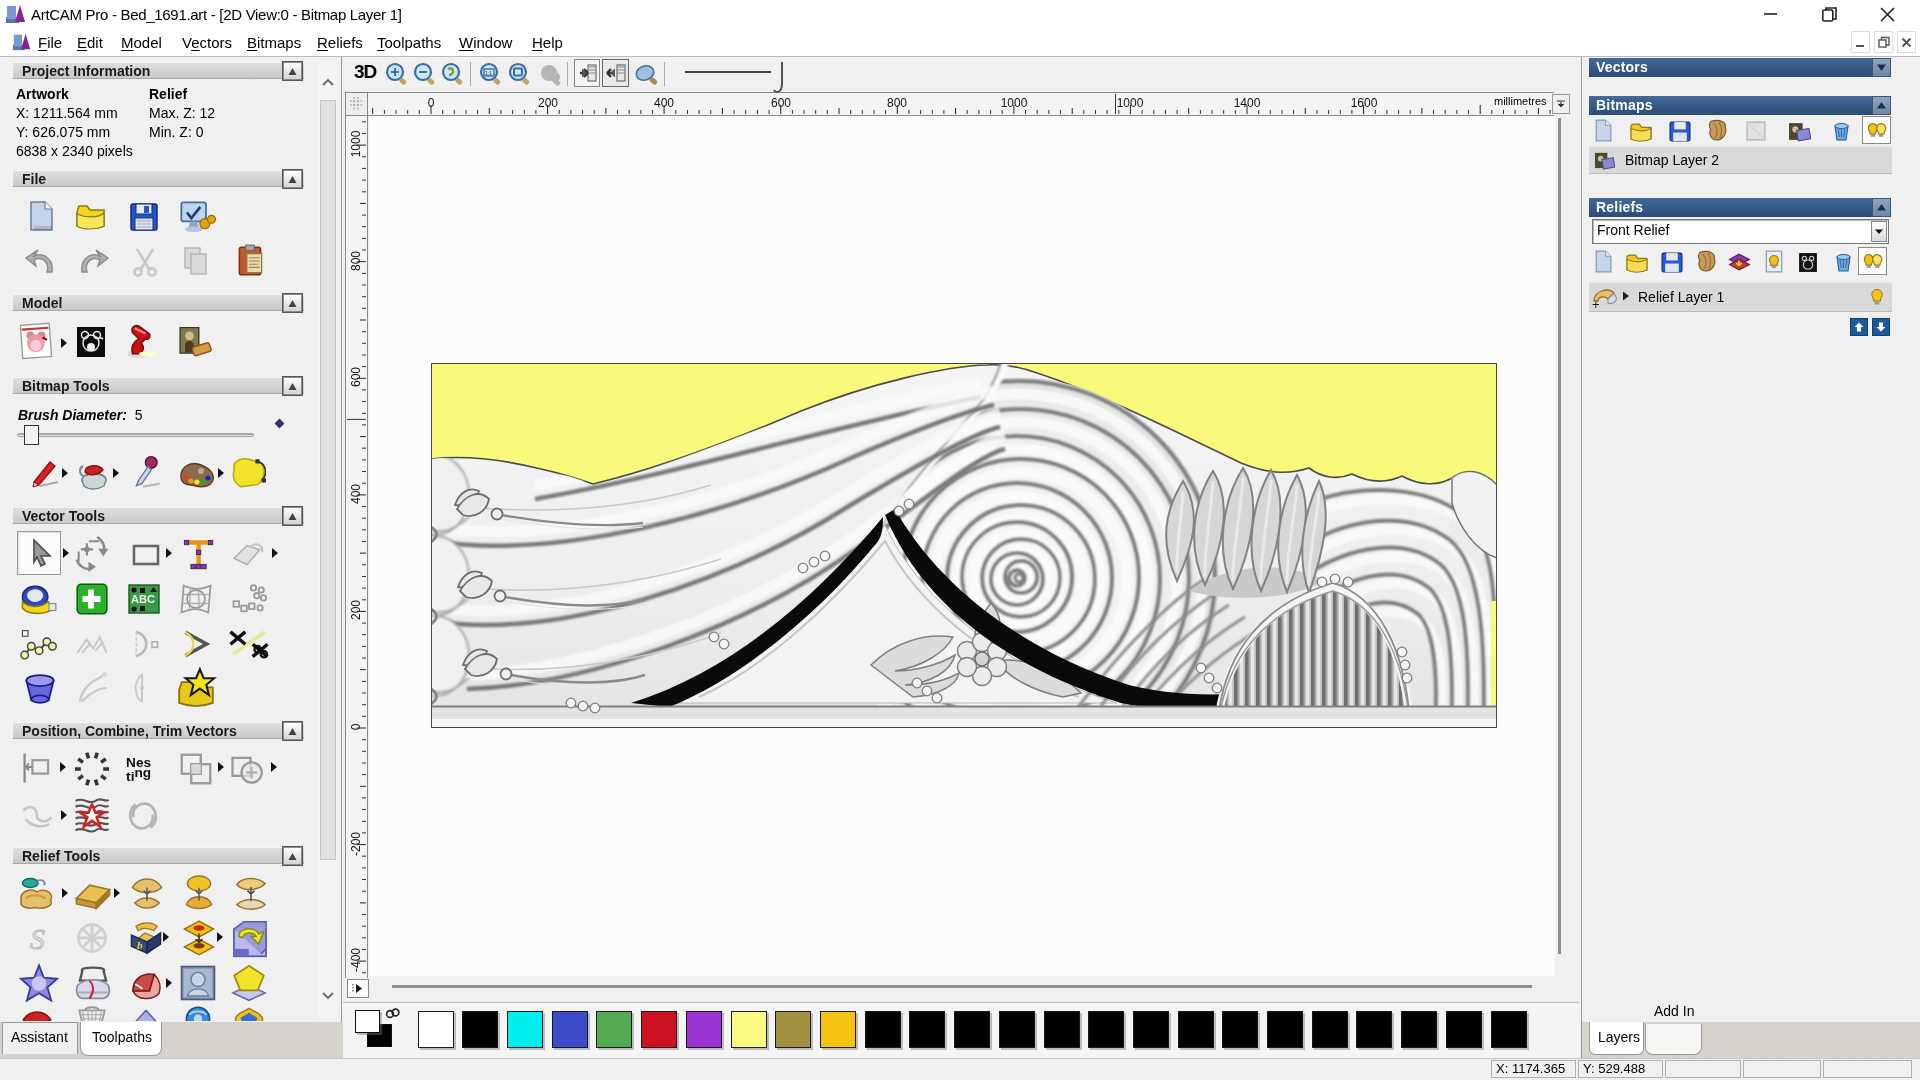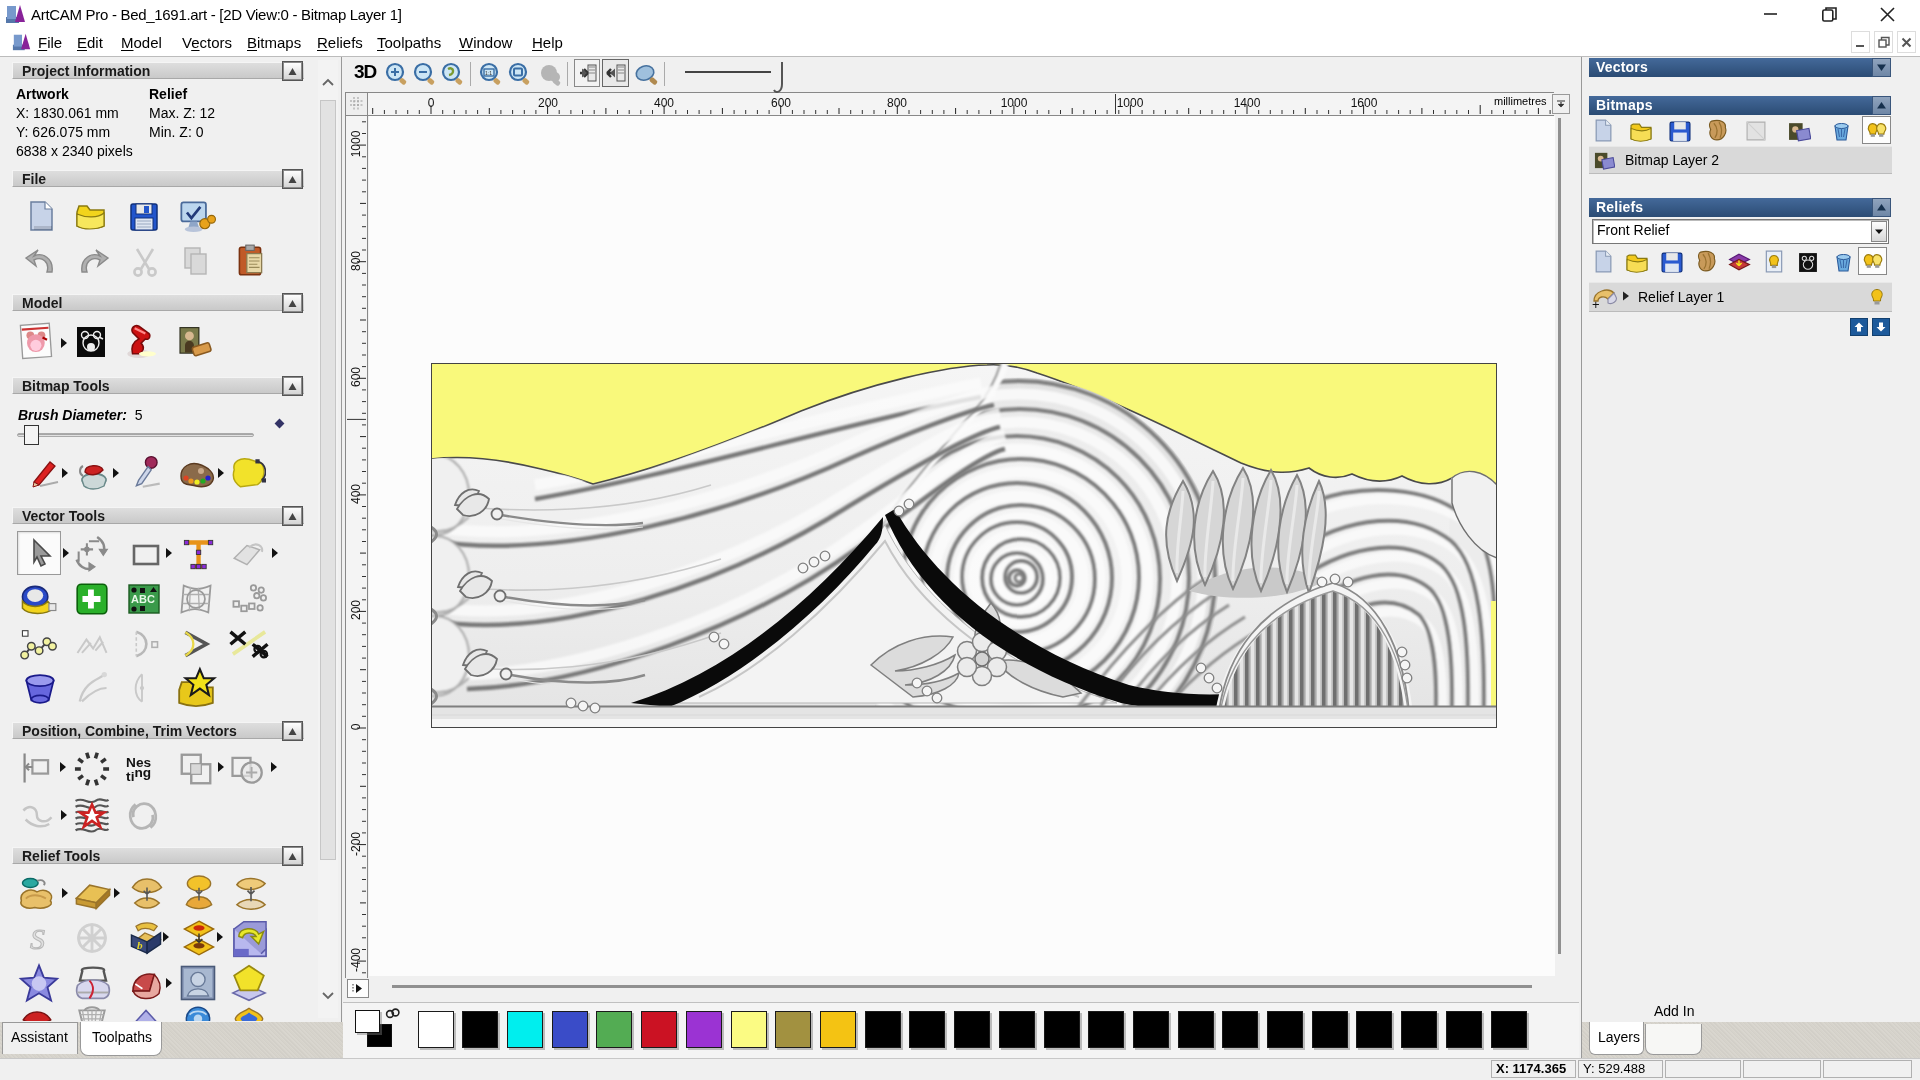--- a/index.html
+++ b/index.html
@@ -106,21 +106,21 @@
 <div class="sechdr" style="top:62px">
     <span>Project Information</span>
   </div>
 <div class="secbtn" style="top:62px;left:283px">
     <svg width="11" height="11" viewBox="0 0 11 11">
       <path d="M5.5 2 L9.5 9 H1.5 Z" fill="#444"></path>
     </svg>
   </div>
 <div class="pbold" style="left:16px;top:86px">Artwork</div>
 <div class="pbold" style="left:149px;top:86px">Relief</div>
-<div class="ptext" style="left:16px;top:105px">X: 1830.061 mm</div>
+<div class="ptext" style="left:16px;top:105px">X: 1211.564 mm</div>
 <div class="ptext" style="left:149px;top:105px">Max. Z: 12</div>
 <div class="ptext" style="left:16px;top:124px">Y: 626.075 mm</div>
 <div class="ptext" style="left:149px;top:124px">Min. Z: 0</div>
 <div class="ptext" style="left:16px;top:143px">6838 x 2340 pixels</div>
 <div class="sechdr" style="top:170px">
     <span>File</span>
   </div>
 <div class="secbtn" style="top:170px;left:283px">
     <svg width="11" height="11" viewBox="0 0 11 11">
       <path d="M5.5 2 L9.5 9 H1.5 Z" fill="#444"></path>
@@ -1223,17 +1223,17 @@
     <path d="M6 10.5 L10.5 6 H8 V1.5 H4 V6 H1.5 Z" fill="#fff"></path>
   </svg>
 
 <div class="abs texture" style="left:1582px;top:1022px;width:338px;height:36px"></div>
 <div class="abs" style="left:1589px;top:1022px;width:55px;height:33px;background:#fff;border:1px solid #999;border-top:none;border-radius:0 0 6px 6px"></div>
 <div class="abs" style="left:1645px;top:1024px;width:57px;height:31px;background:#f7f7f5;border:1px solid #999;border-top:none;border-radius:0 0 8px 8px"></div>
 <div class="tabrow" style="left:1598px;top:1029px">Layers</div>
 <div class="tabrow" style="left:1654px;top:1003px">Add In</div>
 
 <div class="abs" id="statusbar"></div>
-<div class="statcell" style="left:1491px; width:85px;font-weight:bold;">X: 1174.365</div>
+<div class="statcell" style="left:1491px; width:85px;">X: 1174.365</div>
 <div class="statcell" style="left:1578px; width:85px;">Y: 529.488</div>
 <div class="statcell" style="left:1665px; width:76px;"></div>
 <div class="statcell" style="left:1743px; width:78px;"></div>
 <div class="statcell" style="left:1823px; width:89px;"></div>
 
 </body></html>

